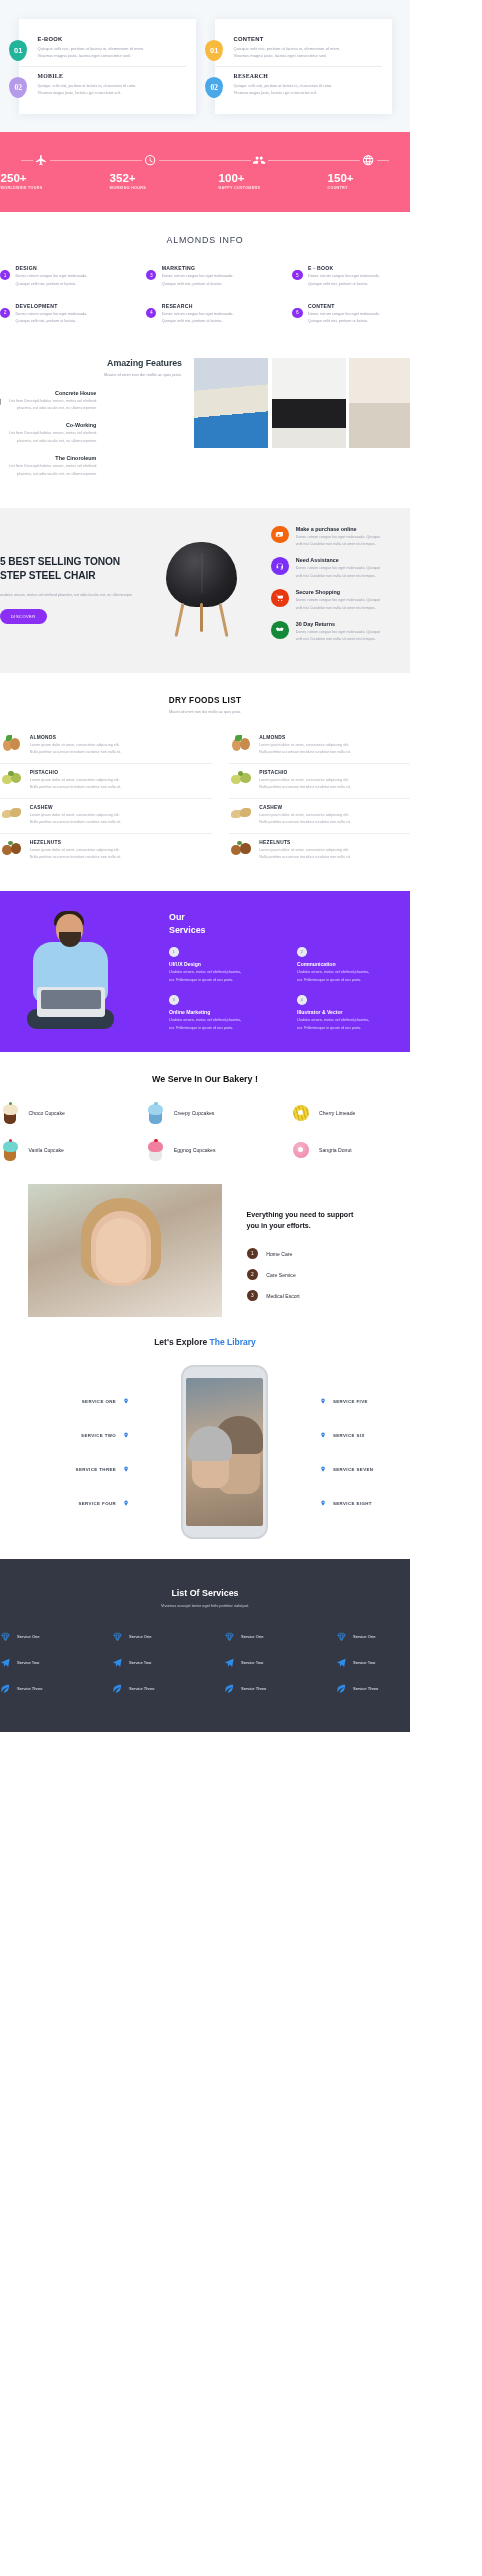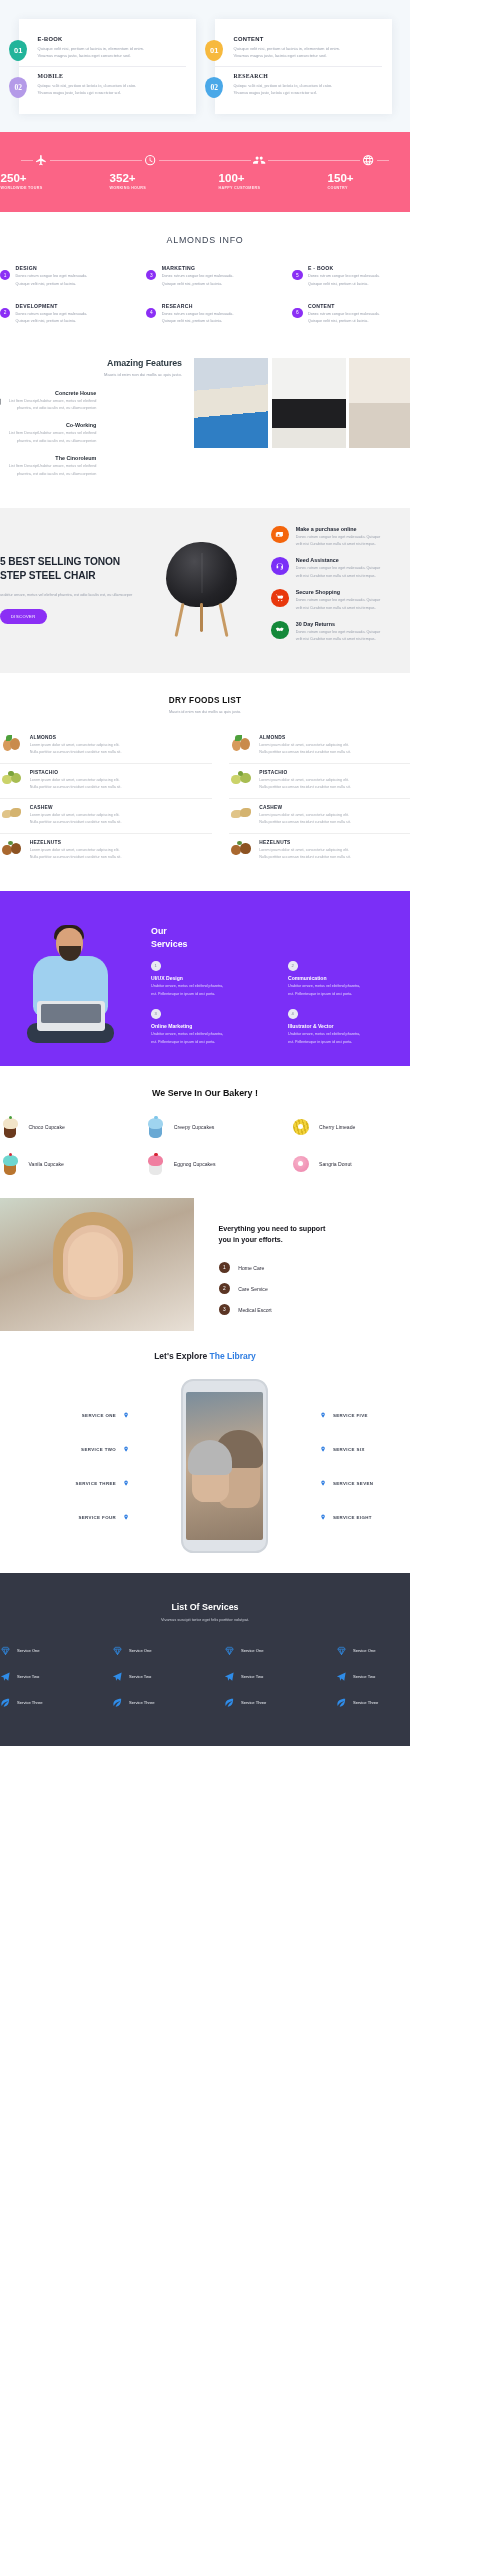--- a/index.html
+++ b/index.html
@@ -146,21 +146,21 @@
   }
   .food { display: flex; gap: 6.8px; align-items: flex-start; padding: 6.1px 0; }
   .food + .food { border-top: 0.7px solid #eeeeee; }
   .food-ico { width: 23px; height: 17.7px; flex: none; position: relative; }
   .food-ttl { font-size: 4.8px; font-weight: bold; letter-spacing: 0.3px; color: #1c2230; margin-bottom: 2px; }
   .food-p { font-size: 3.7px; color: #a4a9b2; line-height: 2; }
   .nut { position: absolute; border-radius: 50%; }
 
   
   .sec-ourserv { background: #7b2ff7; padding: 16.3px 0 16.3px 0; display: flex; justify-content: center; }
-  .os-wrap { width: 436px; display: flex; gap: 8px; align-items: center; margin-top: 14px; }
+  .os-wrap { width: 436px; display: flex; gap: 26px; align-items: center; }
   .os-person { width: 143px; height: 129px; position: relative; flex: none; }
   .os-head { position: absolute; left: 56px; top: 6.8px; width: 27px; height: 31px; background: #d9a27a; border-radius: 48%; }
   .os-hair { position: absolute; left: 54px; top: 4.1px; width: 30px; height: 15px; background: #2b2018; border-radius: 15px 15px 4.1px 4.1px; }
   .os-beard { position: absolute; left: 59px; top: 24.5px; width: 22px; height: 15px; background: #3b2d22; border-radius: 0 0 11px 11px; }
   .os-body { position: absolute; left: 33px; top: 35px; width: 75px; height: 60px; background: #9fd0ef; border-radius: 19px 19px 9.5px 9.5px; }
   .os-laptop { position: absolute; left: 37px; top: 80px; width: 68px; height: 30px; background: #e4e7ea; border-radius: 3.4px; }
   .os-laptop:after { content:""; position:absolute; left:4.1px; top:3.4px; right:4.1px; bottom:8.2px; background:#6f7886; border-radius:2px; }
   .os-leg { position: absolute; left: 27px; top: 102px; width: 87px; height: 20.4px; background: #2f3a4a; border-radius: 9.5px; }
   .os-right { flex: 1; }
   .os-h { font-size: 8.9px; font-weight: bold; color: #fff; line-height: 1.5; margin-bottom: 9.5px; }
@@ -182,21 +182,21 @@
   .bak { display: flex; align-items: center; gap: 8.2px; }
   .bak-ico { width: 20.4px; height: 22px; flex: none; position: relative; }
   .bak-lbl { font-size: 5.1px; color: #2b2b38; }
   .cup-base { position: absolute; left: 4.1px; bottom: 0; width: 12.3px; height: 11px; border-radius: 0 0 4.8px 4.8px; }
   .cup-top { position: absolute; left: 2.7px; top: 2px; width: 15px; height: 11px; border-radius: 50% 50% 40% 40%; }
   .cherry { position: absolute; left: 8.9px; top: 0px; width: 3.4px; height: 3.4px; border-radius: 50%; }
   .donut { position: absolute; left: 2px; top: 2.7px; width: 16.3px; height: 16.3px; border-radius: 50%; }
   .donut:after { content:""; position:absolute; left:5.4px; top:5.4px; width:5.4px; height:5.4px; border-radius:50%; background:#fff; }
 
   
-  .sec-support { display: flex; height: 133px; }
+  .sec-support { display: flex; height: 133px; margin-left: 28px; }
   .sup-img { width: 194px; background: linear-gradient(160deg,#cdd6c8 0%, #b9a894 40%, #e8e0d6 100%); position: relative; }
   .sup-face { position: absolute; left: 63px; top: 27px; width: 60px; height: 75px; background: #e5c0a4; border-radius: 30px 30px 26px 26px; }
   .sup-hair { position: absolute; left: 53px; top: 13.6px; width: 80px; height: 82px; background: #c9a26d; border-radius: 39px 39px 20.4px 20.4px; }
   .sup-face2 { position: absolute; left: 68px; top: 34px; width: 50px; height: 65px; background: #edcbae; border-radius: 26px 26px 23px 23px; }
   .sup-right { flex: 1; background: #fff; padding: 26px 0 0 24.5px; }
   .sup-h { font-size: 7.1px; font-weight: bold; line-height: 1.6; color: #111118; }
   .sup-list { margin-top: 15px; }
   .sup-item { display: flex; align-items: center; gap: 8.2px; margin-bottom: 9.5px; }
   .sup-num {
     width: 11.6px; height: 11.6px; border-radius: 50%; background: #5b3524; color: #fff;

